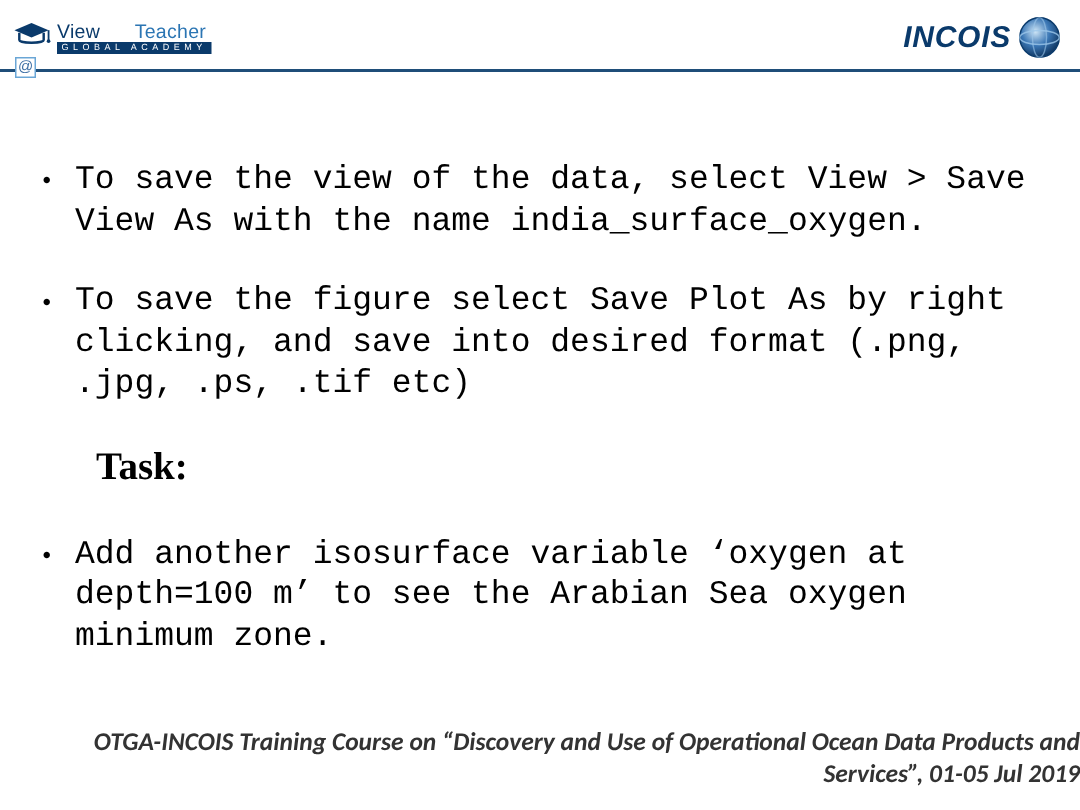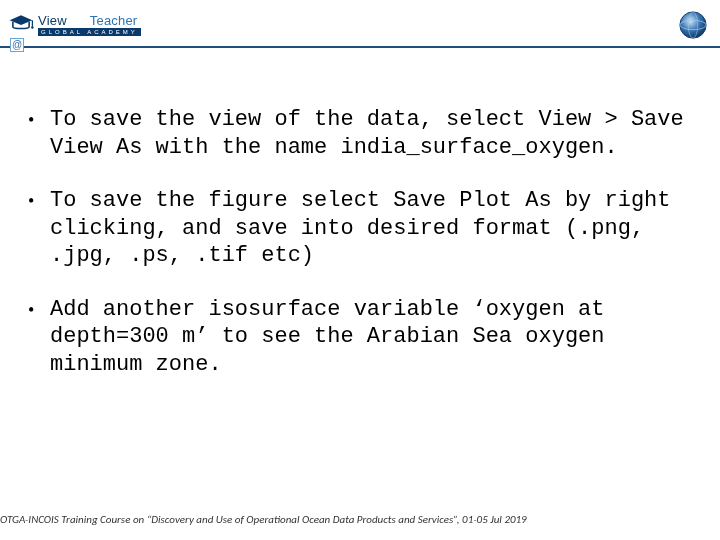--- a/index.html
+++ b/index.html
@@ -111,25 +111,26 @@
   }
   .task {
     font-size: 26px;
     font-weight: 700;
     margin: 8px 0 30px 36px;
   }
   .footer {
     position: absolute;
     bottom: 14px;
     width: 100%;
-    text-align: left;
+    text-align: right;
     font-family: Calibri, Arial, sans-serif;
     font-style: italic;
-    font-size: 11px;
+    font-size: 17px;
     color: #333;
+    font-weight: bold;
   }
 </style>
 </head>
 <body>
 
 <div class="header">
   <div class="logo-left" style="position:relative;">
     <div class="at-badge">@</div>
     <div class="ot-cap">
       <svg viewBox="0 0 32 32" width="26" height="26">
@@ -140,20 +141,21 @@
       </svg>
     </div>
     <div class="ot-text">
       <div class="ot-line1">
         <span>View</span><span class="thin">Teacher</span>
       </div>
       <div class="ot-line2">GLOBAL ACADEMY</div>
     </div>
   </div>
   <div class="logo-right">
+    <span class="incois-text">INCOIS</span>
     <span class="incois-orb">
       <svg viewBox="0 0 32 32" width="30" height="30">
         <defs>
           <radialGradient id="g1" cx="40%" cy="35%" r="65%">
             <stop offset="0%" stop-color="#cfe6f7"></stop>
             <stop offset="55%" stop-color="#3b77b5"></stop>
             <stop offset="100%" stop-color="#123a66"></stop>
           </radialGradient>
         </defs>
         <circle cx="16" cy="16" r="14" fill="url(#g1)" stroke="#0a3a6b" stroke-width="1"></circle>
@@ -169,22 +171,23 @@
     <li>
       <span class="dot">•</span>
       <span class="txt">To save the view of the data, select View &gt; Save View As with the name india_surface_oxygen.</span>
     </li>
     <li>
       <span class="dot">•</span>
       <span class="txt">To save the figure select Save Plot As by right clicking, and save into desired format (.png, .jpg, .ps, .tif etc)</span>
     </li>
   </ul>
 
+  <div class="task">Task:</div>
 
   <ul class="bullets">
     <li>
       <span class="dot">•</span>
-      <span class="txt">Add another isosurface variable ‘oxygen at depth=300 m’ to see the Arabian Sea oxygen minimum zone.</span>
+      <span class="txt">Add another isosurface variable ‘oxygen at depth=100 m’ to see the Arabian Sea oxygen minimum zone.</span>
     </li>
   </ul>
 </div>
 
 <div class="footer">OTGA-INCOIS Training Course on “Discovery and Use of Operational Ocean Data Products and Services”, 01-05 Jul 2019</div>
 
 </body></html>

